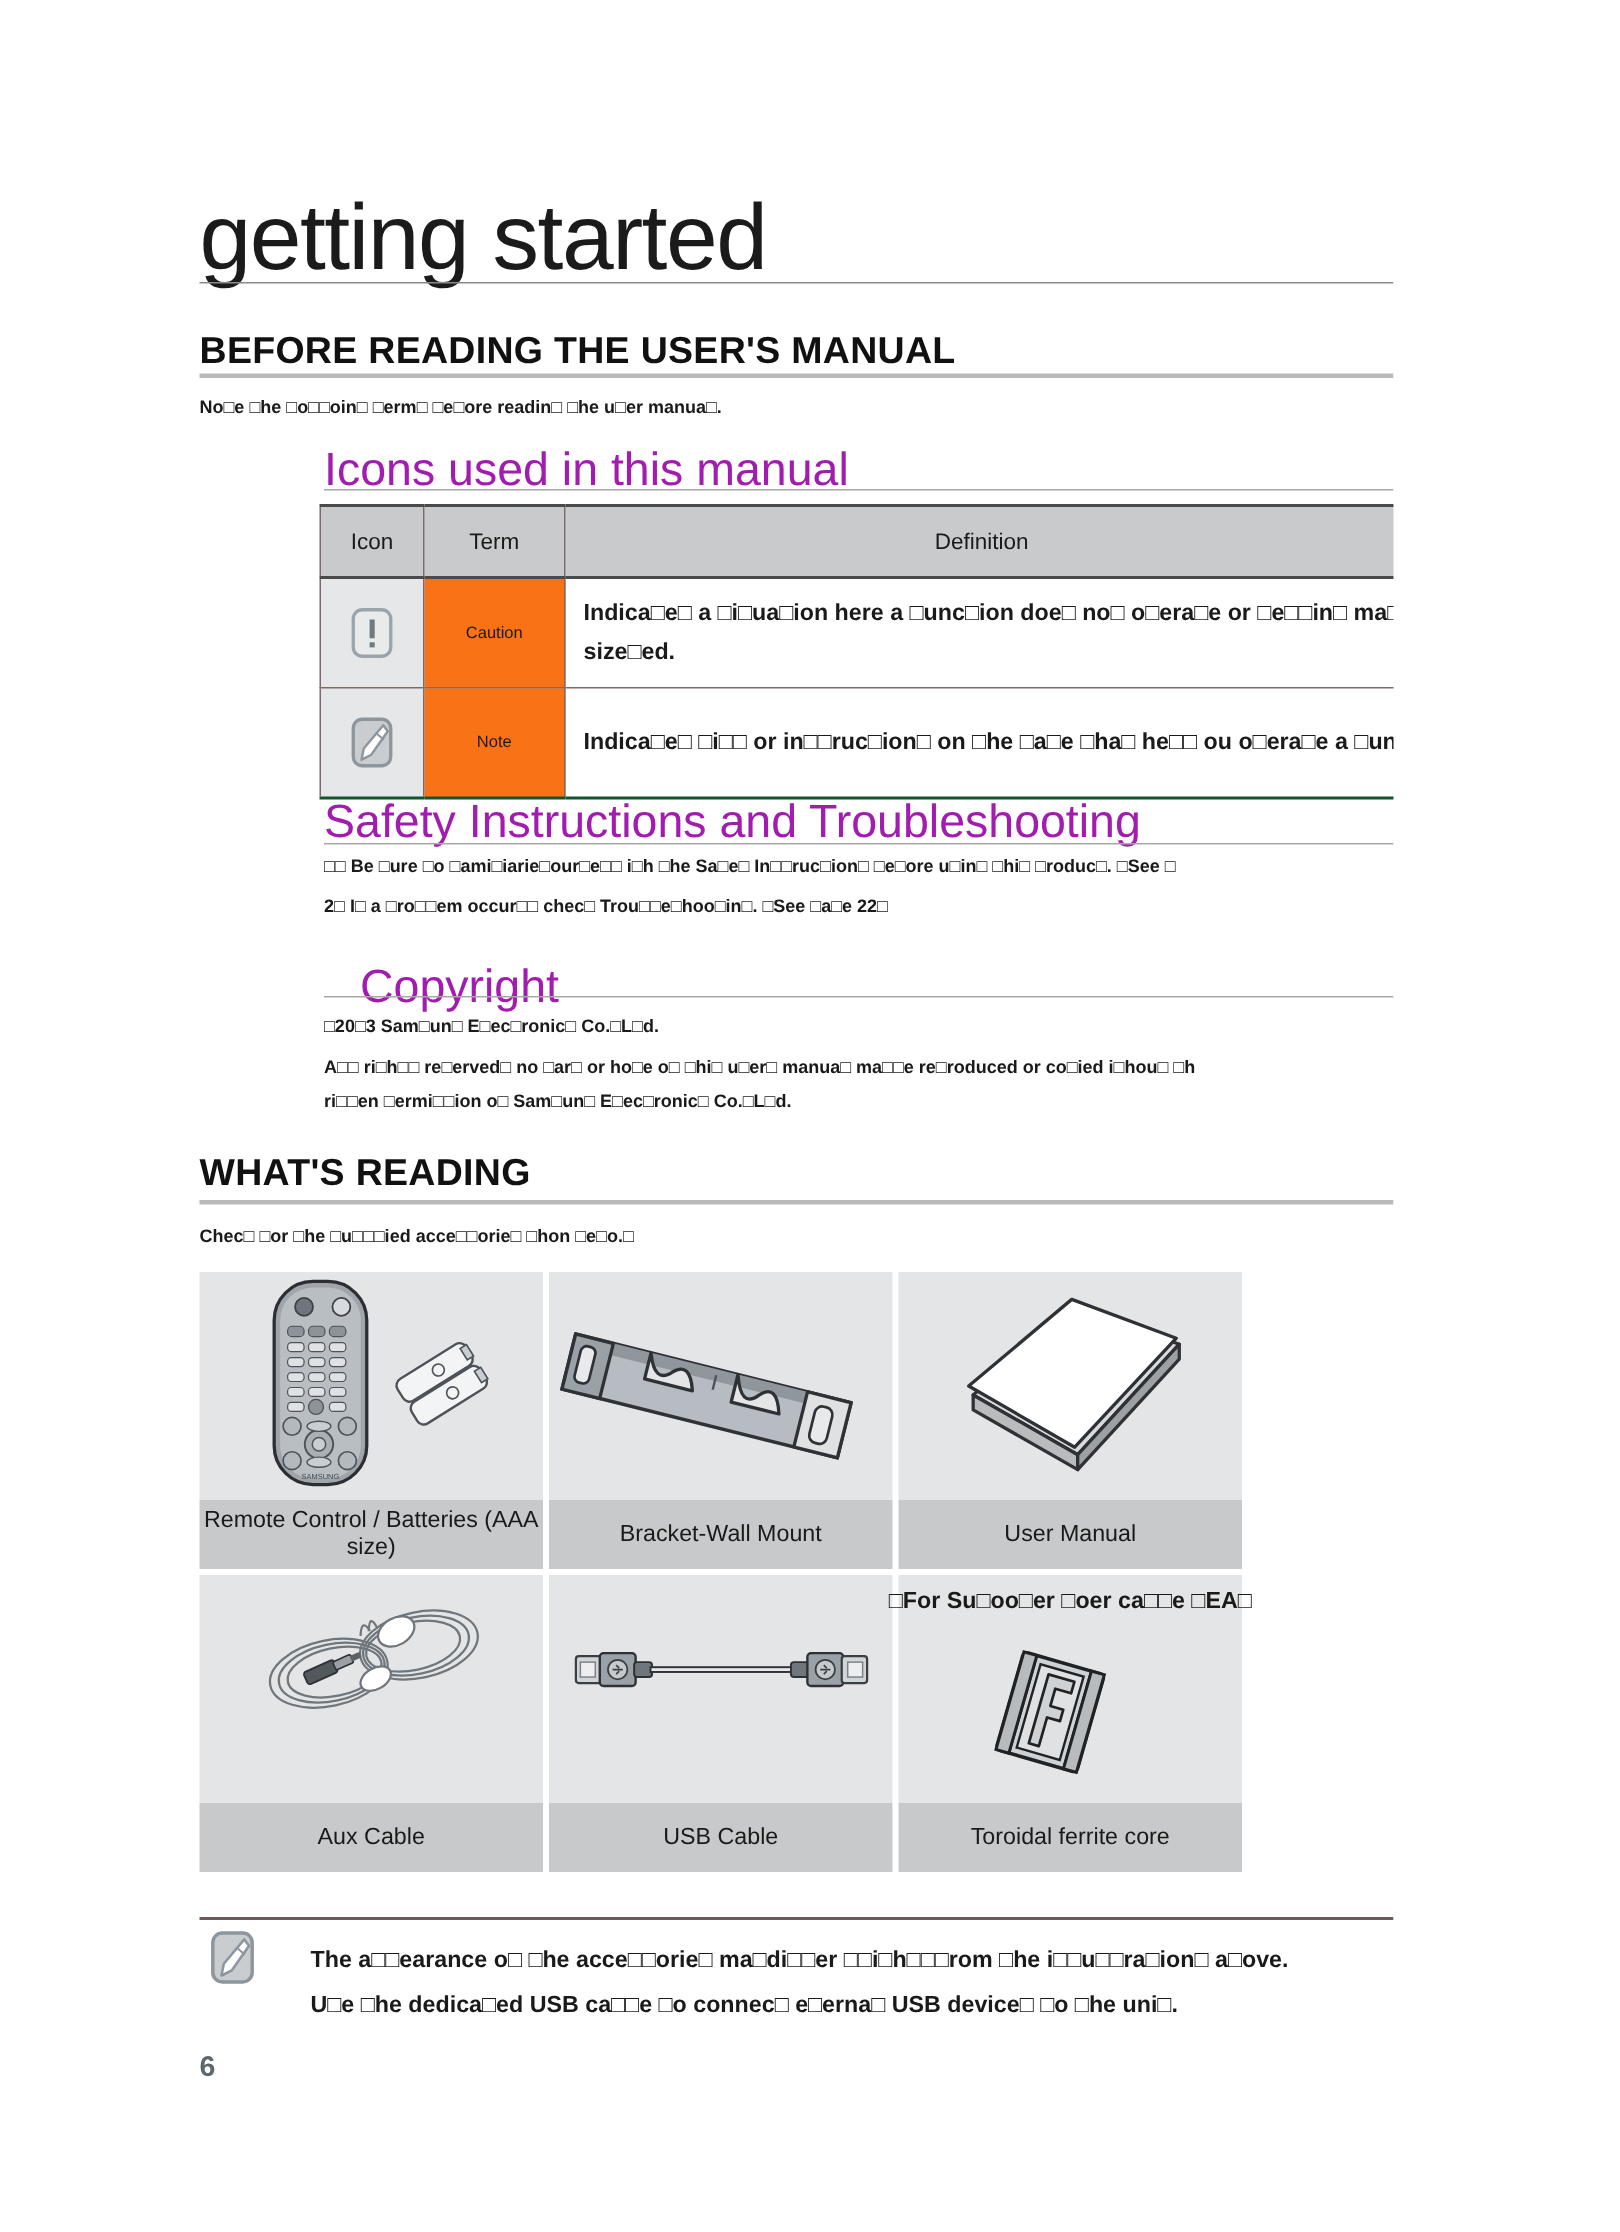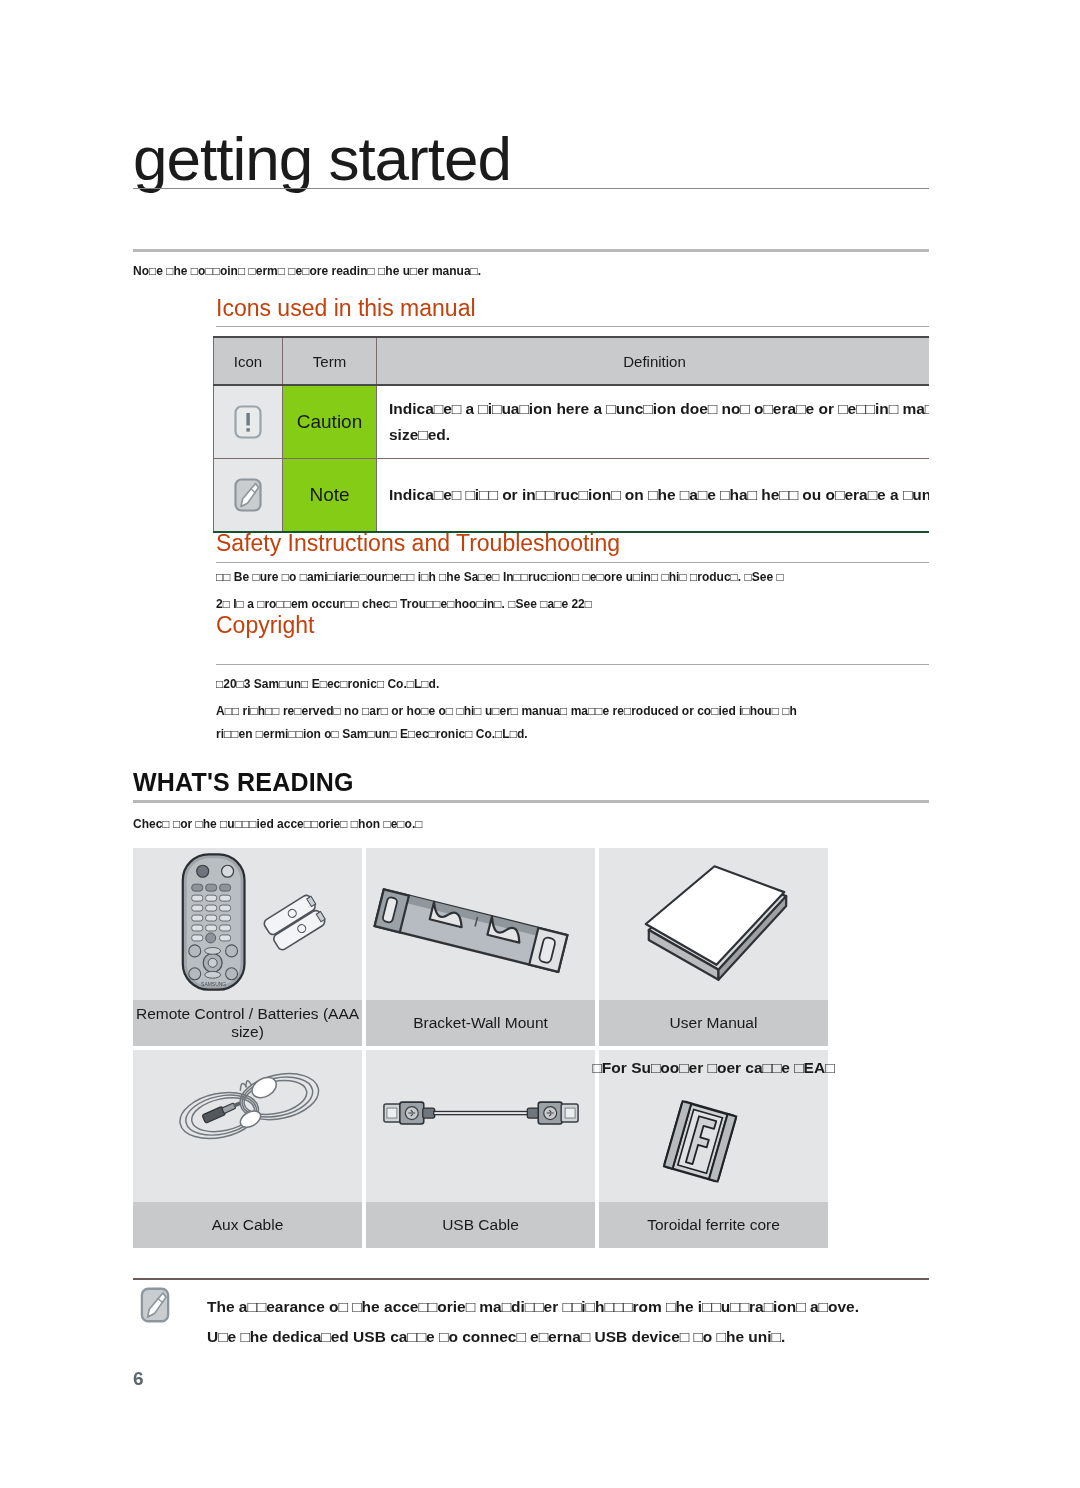--- a/index.html
+++ b/index.html
@@ -59,23 +59,23 @@
     left: 133px;
     width: 796px;
     height: 3px;
     background: #b9b9b9;
   }
 
   
   .sec-h2 {
     position: absolute;
     left: 216px;
-    font-size: 23px;
+    font-size: 31px;
     font-weight: 400;
-    color: #c2410c;
+    color: #a21caf;
     white-space: nowrap;
   }
   .sec-h2-rule {
     position: absolute;
     left: 216px;
     width: 713px;
     height: 1px;
     background: #a8a8a8;
   }
 
@@ -118,23 +118,23 @@
 
   .icon-table tbody td {
     background: #ffffff;
     vertical-align: middle;
   }
   .icon-table tbody td.cell-icon {
     background: #e6e7e8;
     text-align: center;
   }
   .icon-table tbody td.cell-term {
-    background: #84cc16;
+    background: #f97316;
     text-align: center;
-    font-size: 19px;
+    font-size: 11px;
   }
   .icon-table tbody td.cell-def {
     padding: 6px 10px 6px 12px;
     font-size: 15.5px;
     font-weight: 700;
     line-height: 26px;
     overflow: hidden;
   }
   .icon-table tbody tr.row-caution td { height: 60px; }
   .icon-table tbody tr.row-note td { height: 60px; }
@@ -245,20 +245,21 @@
   }
 </style>
 </head>
 <body>
 
 <div class="page">
 
   <div class="chapter-title">getting started</div>
   <div class="title-rule"></div>
 
+  <div class="sec-h1" style="top:220px;">BEFORE READING THE USER'S MANUAL</div>
   <div class="sec-h1-rule" style="top:249px;"></div>
   <div class="body-bold" style="left:133px; top:259px;">No□e □he □o□□oin□ □erm□ □e□ore readin□ □he u□er manua□.</div>
 
   <div class="sec-h2" style="top:295px;">Icons used in this manual</div>
   <div class="sec-h2-rule" style="top:326px;"></div>
 
   <table class="icon-table">
     <thead>
       <tr>
         <th class="col-icon">Icon</th>
@@ -300,21 +301,21 @@
         </td>
       </tr>
     </tbody>
   </table>
 
   <div class="sec-h2" style="top:530px;">Safety Instructions and Troubleshooting</div>
   <div class="sec-h2-rule" style="top:562px;"></div>
   <div class="body-bold" style="left:216px; top:565px;">□□  Be □ure □o □ami□iarie□our□e□□ i□h □he Sa□e□ In□□ruc□ion□ □e□ore u□in□ □hi□ □roduc□. □See □</div>
   <div class="body-bold" style="left:216px; top:592px;">2□  I□ a □ro□□em occur□□ chec□ Trou□□e□hoo□in□. □See □a□e 22□</div>
 
-  <div class="sec-h2" style="top:612px;">Copyright</div>
+  <div class="sec-h2" style="top:640px;margin-left:24px;">Copyright</div>
   <div class="sec-h2-rule" style="top:664px;"></div>
   <div class="body-bold" style="left:216px; top:672px;">□20□3 Sam□un□ E□ec□ronic□ Co.□L□d.</div>
   <div class="body-bold" style="left:216px; top:699px;">A□□ ri□h□□ re□erved□ no □ar□ or ho□e o□ □hi□ u□er□ manua□ ma□□e re□roduced or co□ied i□hou□ □h</div>
   <div class="body-bold" style="left:216px; top:722px;text-align:right;">ri□□en □ermi□□ion o□ Sam□un□ E□ec□ronic□ Co.□L□d.</div>
 
   <div class="sec-h1" style="top:768px;">WHAT'S READING</div>
   <div class="sec-h1-rule" style="top:800px;"></div>
   <div class="body-bold" style="left:133px; top:812px;">Chec□ □or □he □u□□□ied acce□□orie□ □hon □e□o.□</div>
 
   <div class="acc-grid">

